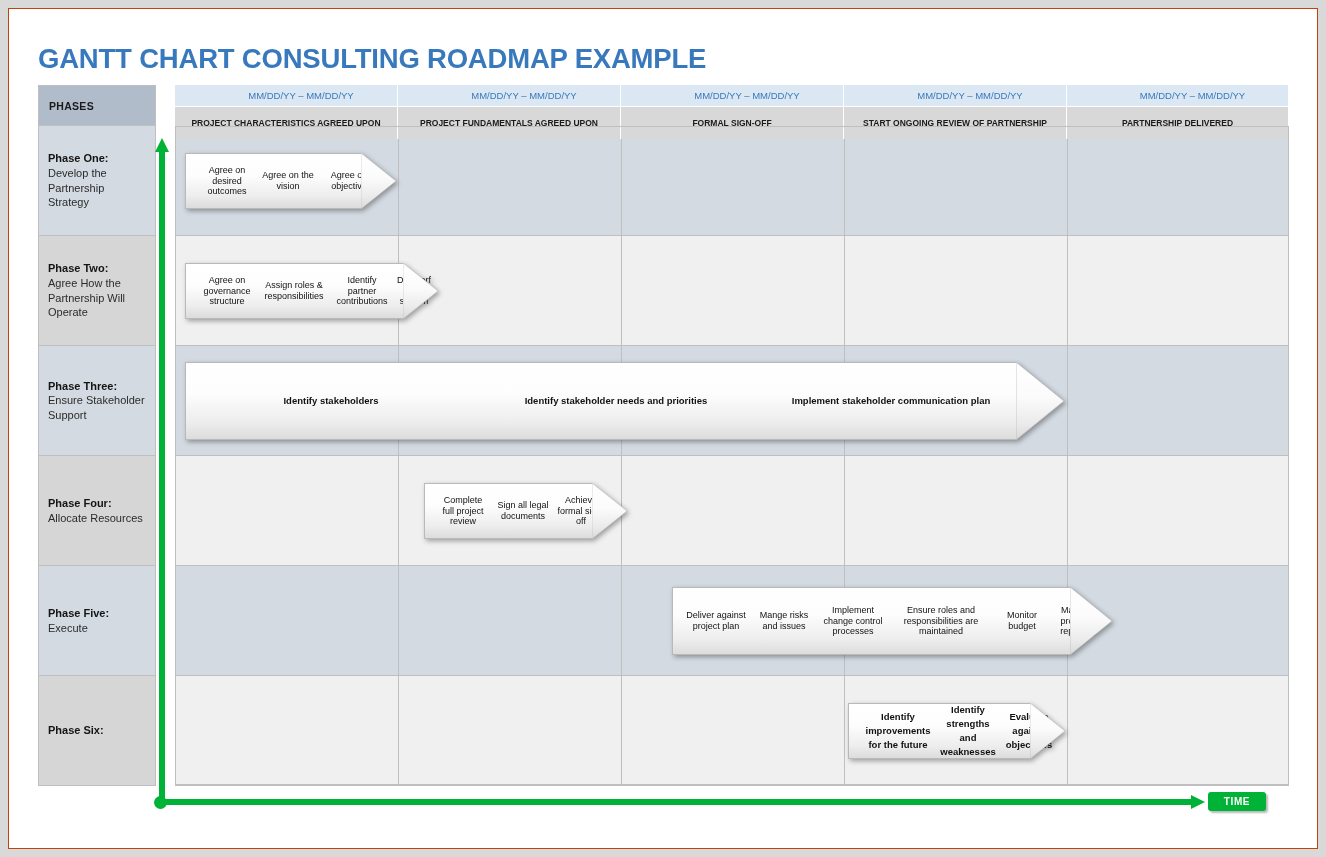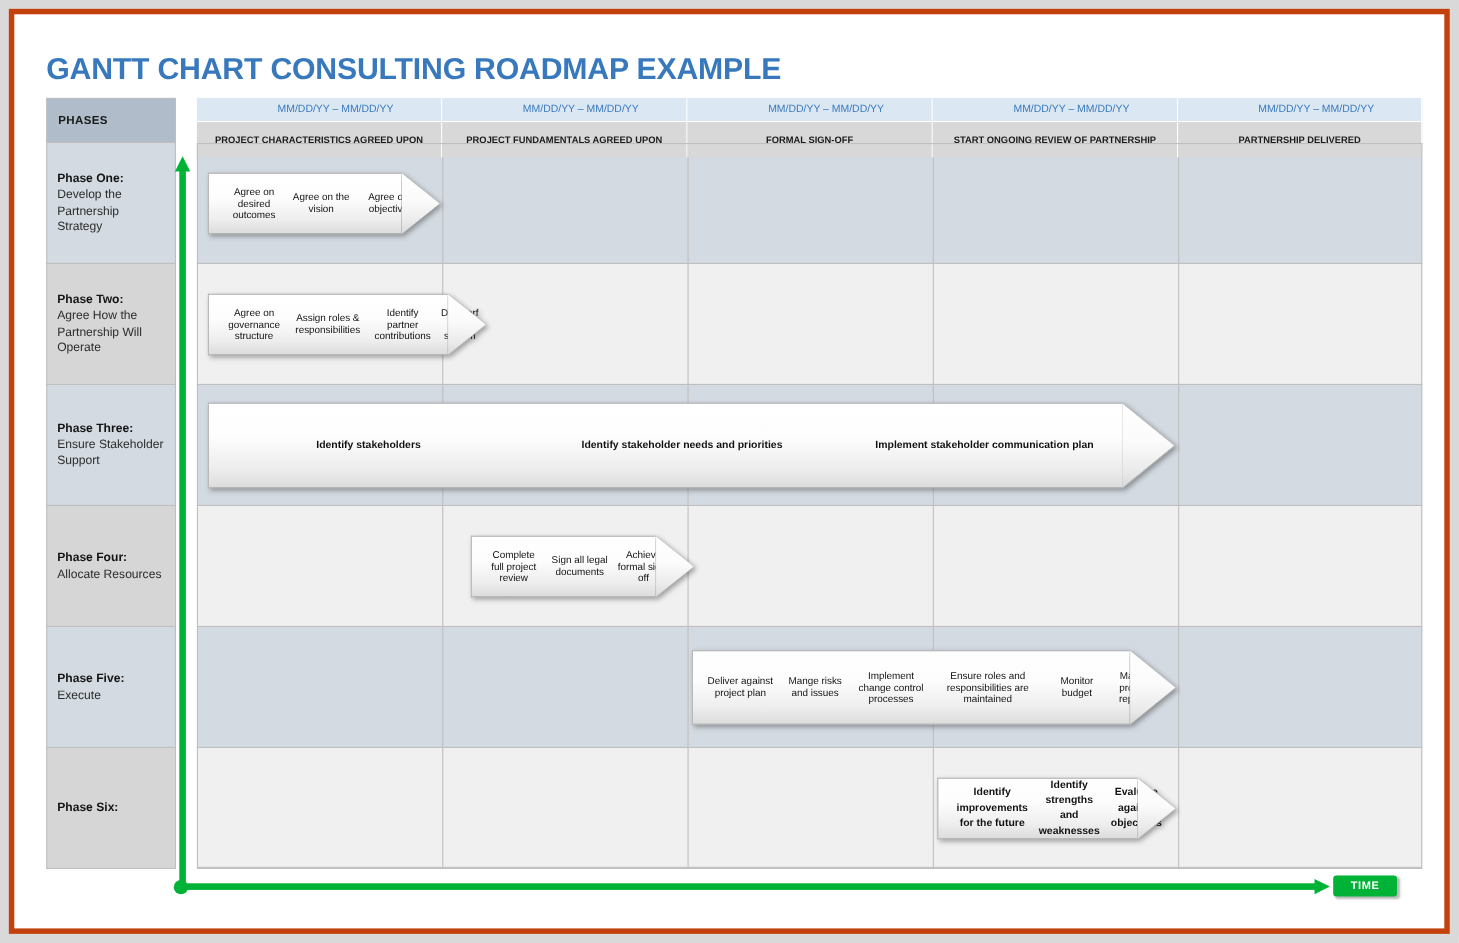--- a/index.html
+++ b/index.html
@@ -13,21 +13,21 @@
     position: relative;
     width: 1326px; height: 857px;
     background: #d9d9d9;
     overflow: hidden;
   }
   #sheet {
     position: absolute;
     left: 8px; top: 8px;
     width: 1310px; height: 841px;
     background: #ffffff;
-    border: 5px solid #c2410c;
+    border: 1px solid #c2410c;
   }
   
   #title {
     position: absolute;
     left: 29px; top: 34px;
     font-size: 27.5px;
     font-weight: bold;
     letter-spacing: -0.2px;
     color: #3879bd;
     white-space: nowrap;
@@ -327,21 +327,21 @@
                     <stop offset="45%" stop-color="#fbfbfb"></stop>
                     <stop offset="80%" stop-color="#eaeaea"></stop>
                     <stop offset="100%" stop-color="#d8d8d8"></stop>
                   </linearGradient>
                 </defs>
                 <polygon points="0,0 0,100 100,50" fill="url(#g3)" stroke="#b9b9b9" stroke-width="1.2"></polygon>
               </svg>
             </div>
           </div>
           <div class="arrow" style="left: 450px; top: 502px; width: 440px; height: 68px;">
-            <div class="arrow-body" style="width: 398px;">
+            <div class="arrow-body" style="width: 398px; margin-left: 47px;">
               <div class="task" style="width: 66px; margin-left: 10px;">Deliver against project plan</div>
               <div class="task" style="width: 70px;">Mange risks and issues</div>
               <div class="task" style="width: 68px;">Implement change control processes</div>
               <div class="task" style="width: 108px;">Ensure roles and responsibilities are maintained</div>
               <div class="task" style="width: 54px;">Monitor budget</div>
               <div class="task" style="width: 58px;">Maintain progress reporting</div>
             </div>
             <div class="arrow-head" style="width: 42px;">
               <svg viewBox="0 0 100 100" preserveAspectRatio="none">
                 <defs>

